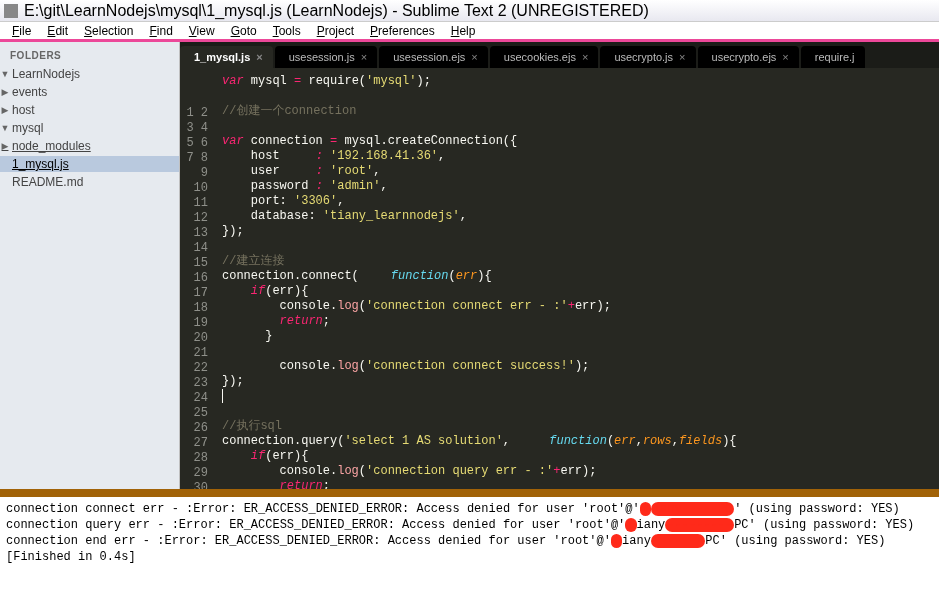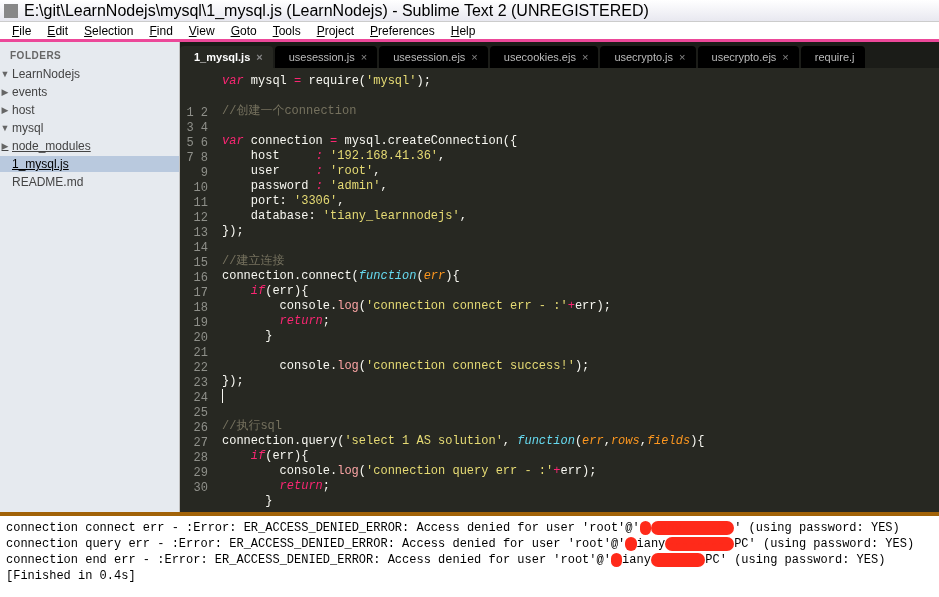--- a/index.html
+++ b/index.html
@@ -34,28 +34,28 @@
   .tab { display: flex; align-items: center; gap: 6px; padding: 5px 10px 5px 14px; color: #bbb; font-size: 11px; background: #000000; border-radius: 4px 4px 0 0; margin-right: 2px; margin-top: 2px; cursor: default; }
   .tab.active { background: #272822; color: #fff; font-weight: bold; }
   .tab .close { color: #888; font-size: 11px; }
   
   .code { flex: 1; overflow: hidden; display: flex; font-family: Consolas, "Courier New", monospace; font-size: 12px; line-height: 15px; }
   .gutter { width: 38px; text-align: right; color: #8f908a; padding: 6px 10px 6px 0; background: #272822; margin-top: 32px; }
   .codetext { flex: 1; padding: 6px 16px 6px 4px; color: #f8f8f2; white-space: pre; position: relative; }
   .cursor { position: absolute; left: 4px; width: 1px; height: 14px; background: #f8f8f2; }
   
   .kw { color: #f92672; font-style: italic; }
-  .fn { color: #66d9ef; font-style: italic; }
+  .fn { color: #66d9ef; font-style: italic; margin-left: 32px; }
   .str { color: #e6db74; }
   .cm { color: #75715e; }
   .id { color: #f8f8f2; }
   .nm { color: #fca5a5; }
   .pa { color: #fd971f; font-style: italic; }
   
-  .console { background: #fff; color: #000; font-family: Consolas, "Courier New", monospace; font-size: 12px; padding: 4px 6px; border-top: 4px solid #a16207; height: 85px; overflow: hidden; white-space: pre; line-height: 16px; }
+  .console { background: #fff; color: #000; font-family: Consolas, "Courier New", monospace; font-size: 12px; padding: 4px 6px; border-top: 8px solid #a16207; height: 108px; overflow: hidden; white-space: pre; line-height: 16px; }
   .red { background: #ff2a1a; color: #ff2a1a; border-radius: 8px; padding: 0 2px; }
 </style>
 </head>
 <body>
 
 <div class="titlebar">
   <span class="icon"></span>
   <span class="title">E:\git\LearnNodejs\mysql\1_mysql.js (LearnNodejs) - Sublime Text 2 (UNREGISTERED)</span>
 </div>
 

